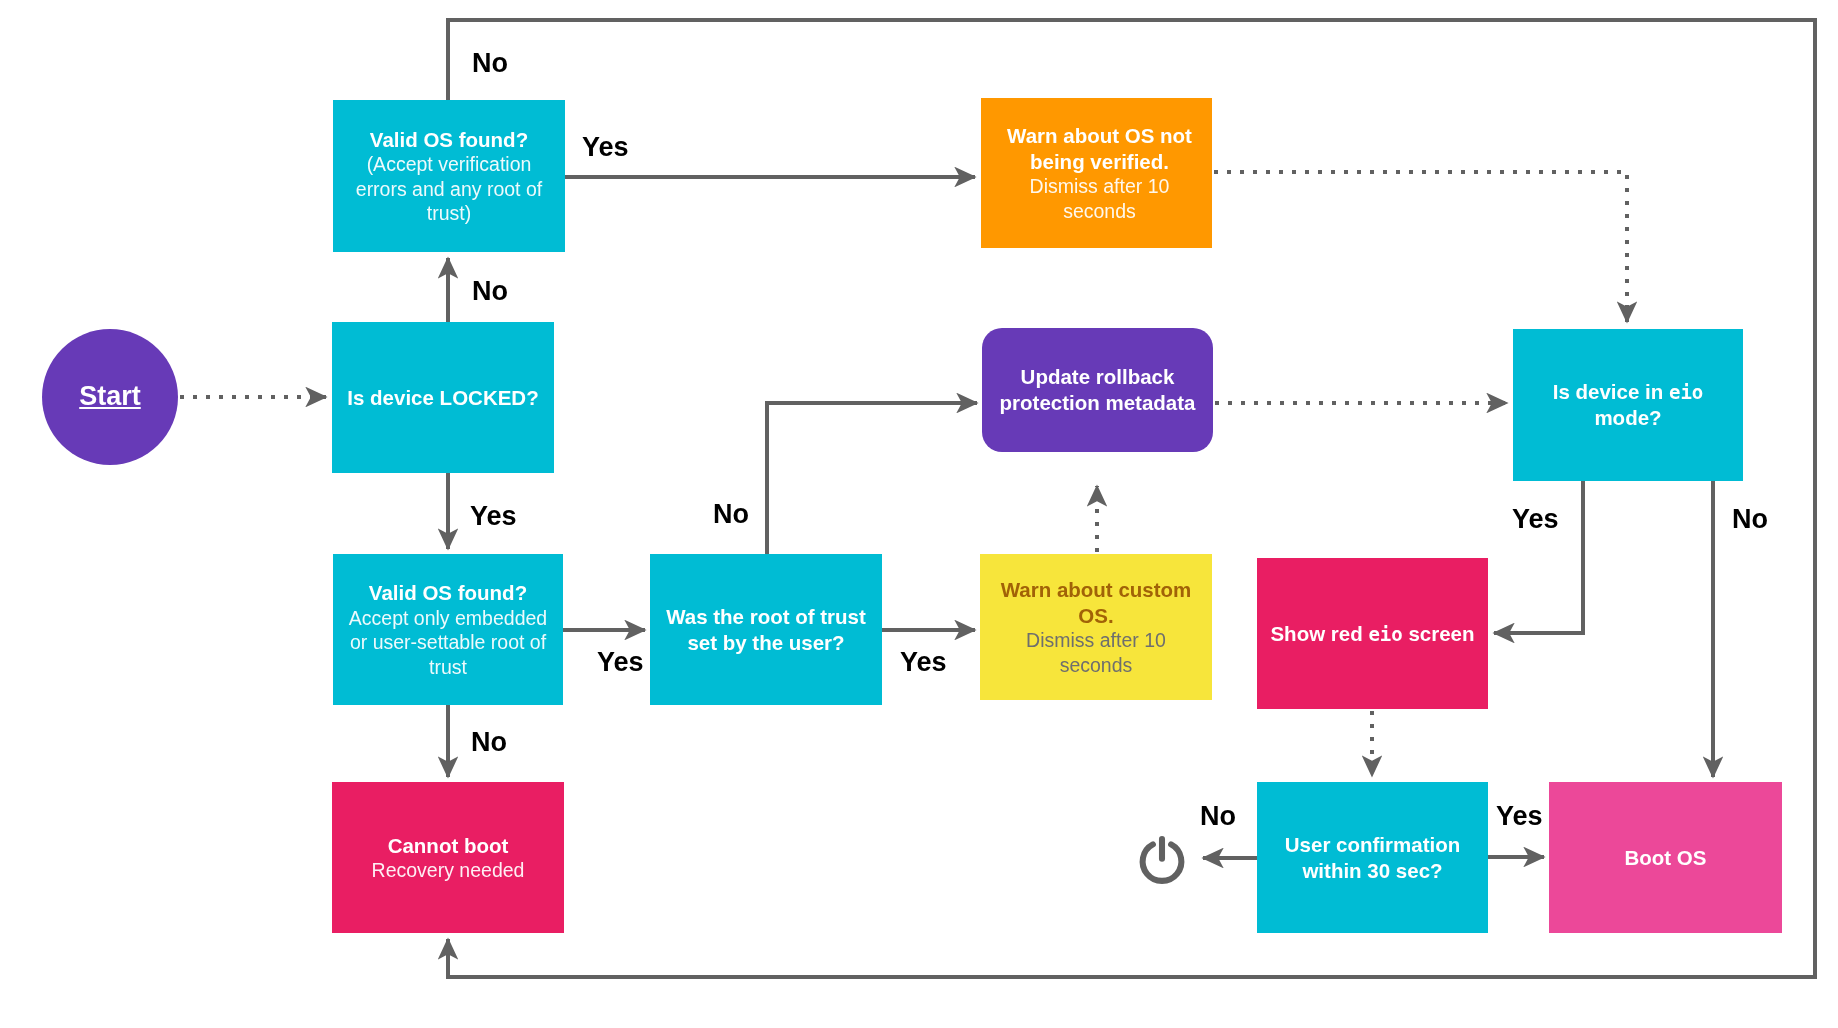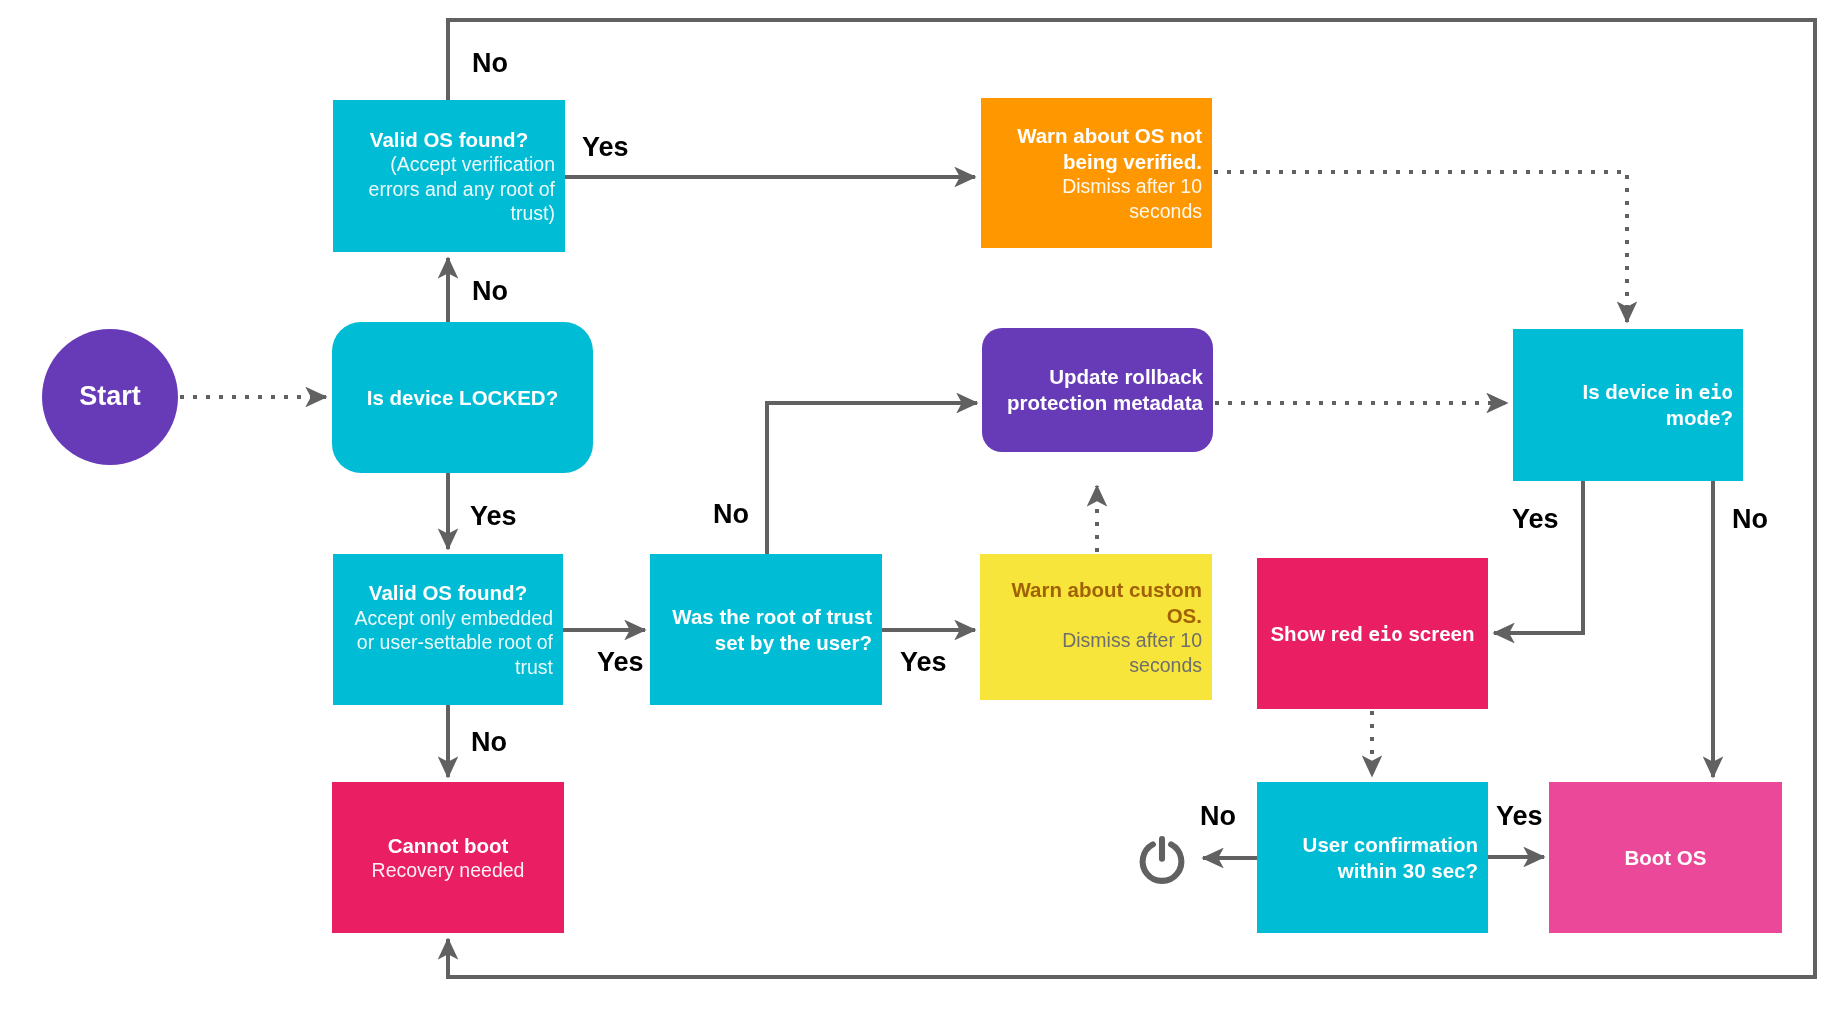--- a/index.html
+++ b/index.html
@@ -9,21 +9,21 @@
     background:#ffffff;
     font-family:"Liberation Sans", sans-serif;
     overflow:hidden;
   }
   .wires{position:absolute;left:0;top:0;z-index:1;}
   .wire{stroke:#616161;stroke-width:4;fill:none;}
   .wire.dotted{stroke-dasharray:4 9;}
   .node{
     position:absolute;z-index:2;
     display:flex;flex-direction:column;justify-content:center;align-items:center;
-    text-align:right;color:#ffffff;
+    text-align:center;color:#ffffff;
     padding:4px 10px;box-sizing:border-box;
     line-height:1.25;
   }
   .node .title{font-weight:bold;font-size:20.5px;}
   .node .subtitle{font-weight:400;font-size:19.5px;color:rgba(255,255,255,.93);}
   .node.circle{border-radius:50%;font-weight:bold;font-size:27px;}
   .cyan{background:#00BCD4;}
   .pink{background:#E91E63;}
   .orange{background:#FF9800;}
   .purple{background:#673AB7;}
@@ -64,30 +64,30 @@
     <path class="wire" d="M1488 857 L1544 857" marker-end="url(#arr)"></path>
     <path class="wire" d="M1257 858 L1203 858" marker-end="url(#arr)"></path>
 
     <path class="wire dotted" d="M180 397 L326 397" marker-end="url(#arr)"></path>
     <path class="wire dotted" d="M1214 172 L1627 172 L1627 322" marker-end="url(#arr)"></path>
     <path class="wire dotted" d="M1215 403 L1507 403" marker-end="url(#arr)"></path>
     <path class="wire dotted" d="M1097 552 L1097 486" marker-end="url(#arr)"></path>
     <path class="wire dotted" d="M1372 711 L1372 776" marker-end="url(#arr)"></path>
   </svg>
 
-  <div class="node circle purple" style="left:42px;top:329px;width:136px;height:136px;">
+  <div class="node circle purple" style="left:42px;top:329px;width:136px;height:136px;text-decoration:underline;">
     <span>Start</span>
   </div>
 
   <div class="node cyan" style="left:333px;top:100px;width:232px;height:152px;">
     <div class="title">Valid OS found?</div>
     <div class="subtitle">(Accept verification errors and any root of trust)</div>
   </div>
 
-  <div class="node cyan" style="left:332px;top:322px;width:261px;height:151px;border-radius:29px;">
+  <div class="node cyan" style="left:332px;top:322px;width:222px;height:151px;">
     <div class="title">Is device LOCKED?</div>
   </div>
 
   <div class="node cyan" style="left:333px;top:554px;width:230px;height:151px;">
     <div class="title">Valid OS found?</div>
     <div class="subtitle">Accept only embedded or user-settable root of trust</div>
   </div>
 
   <div class="node pink" style="left:332px;top:782px;width:232px;height:151px;">
     <div class="title">Cannot boot</div>

